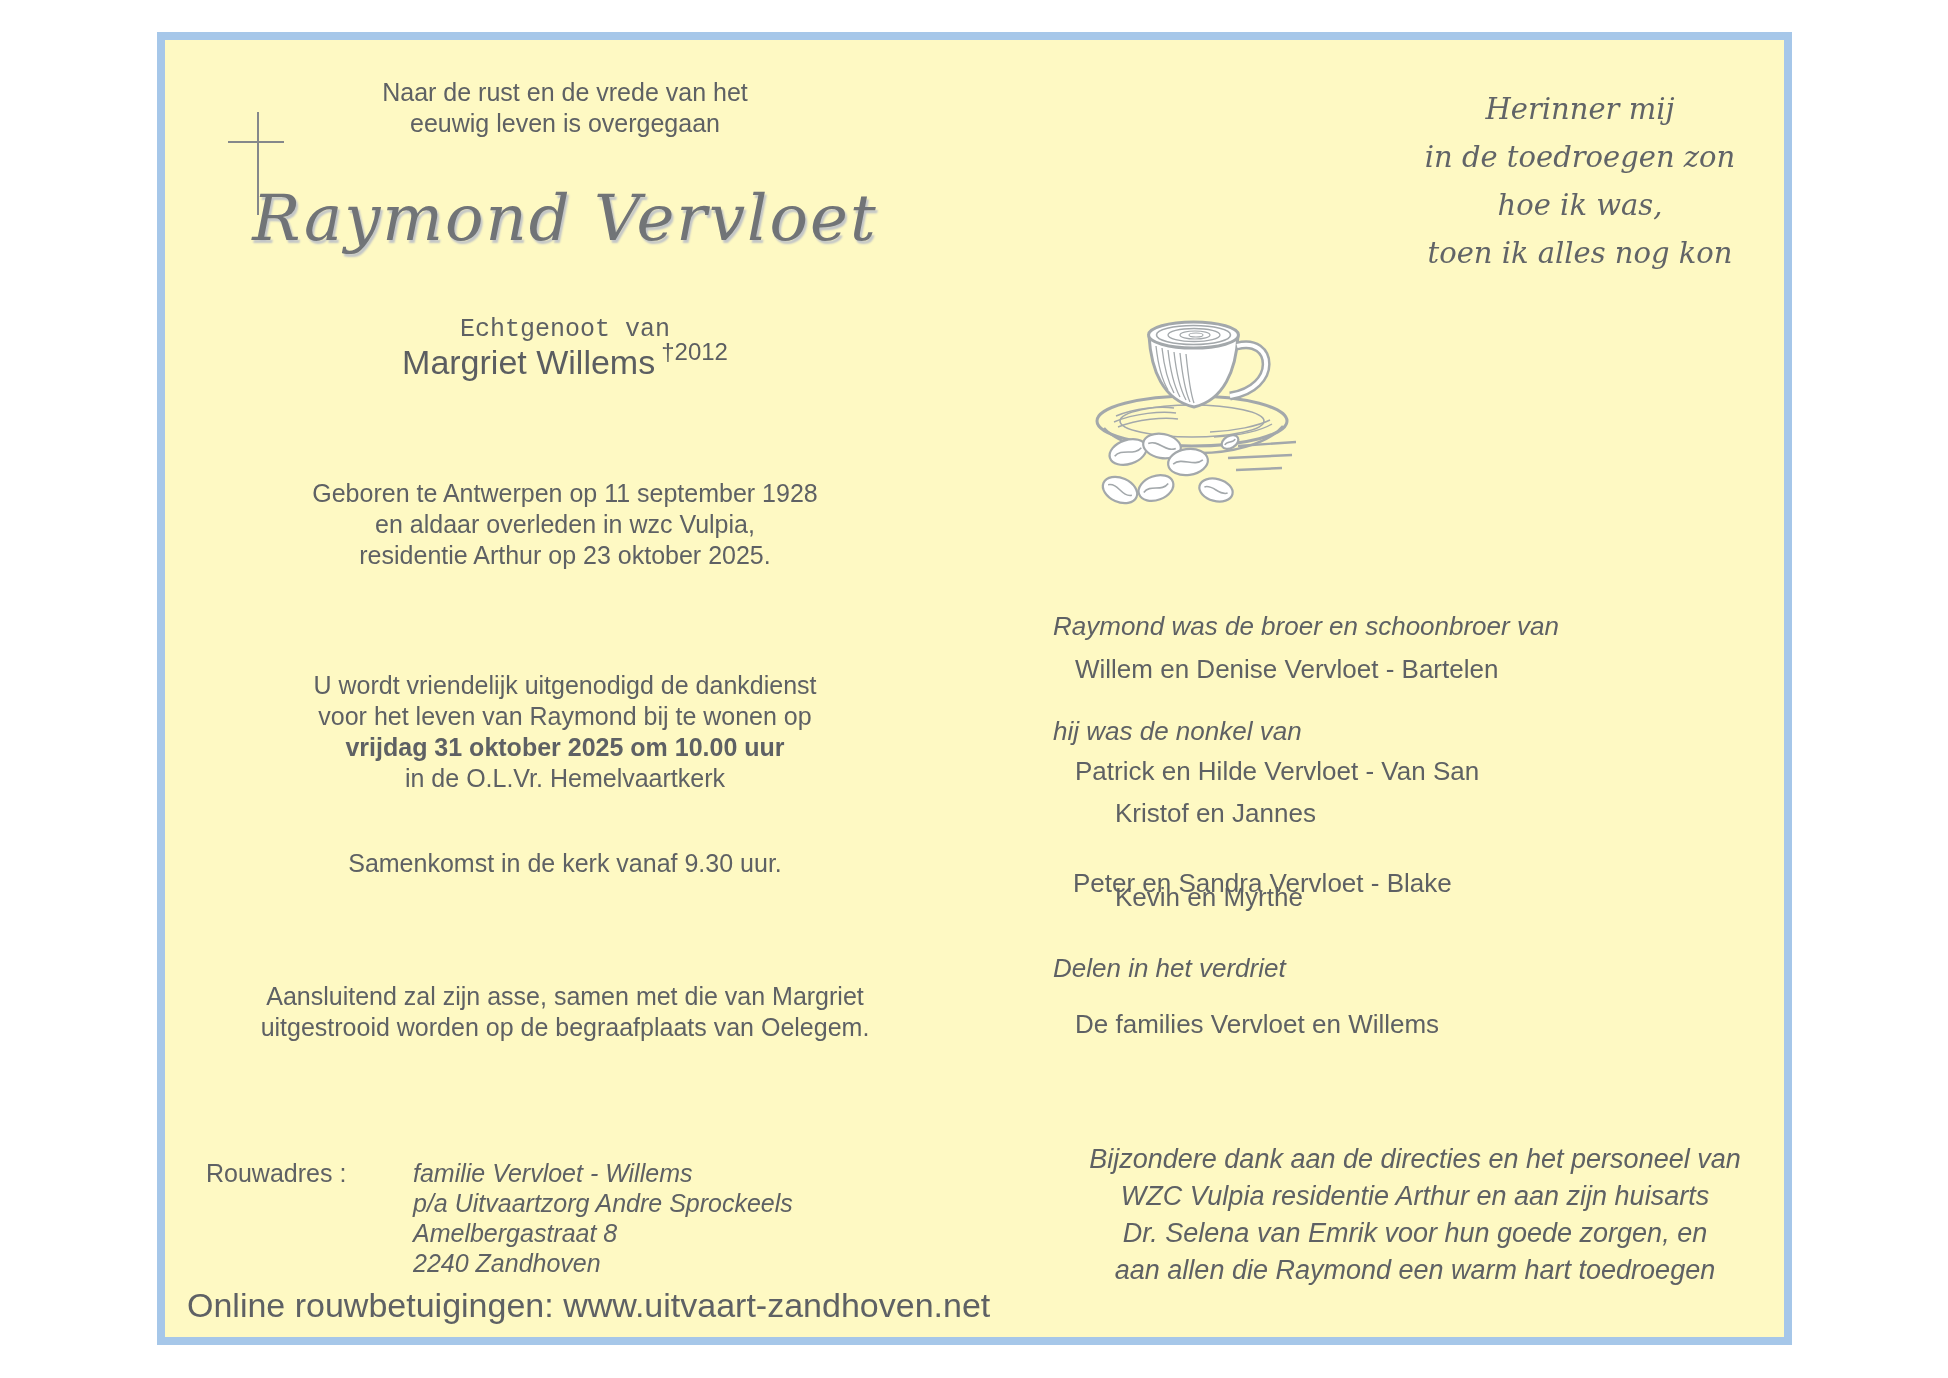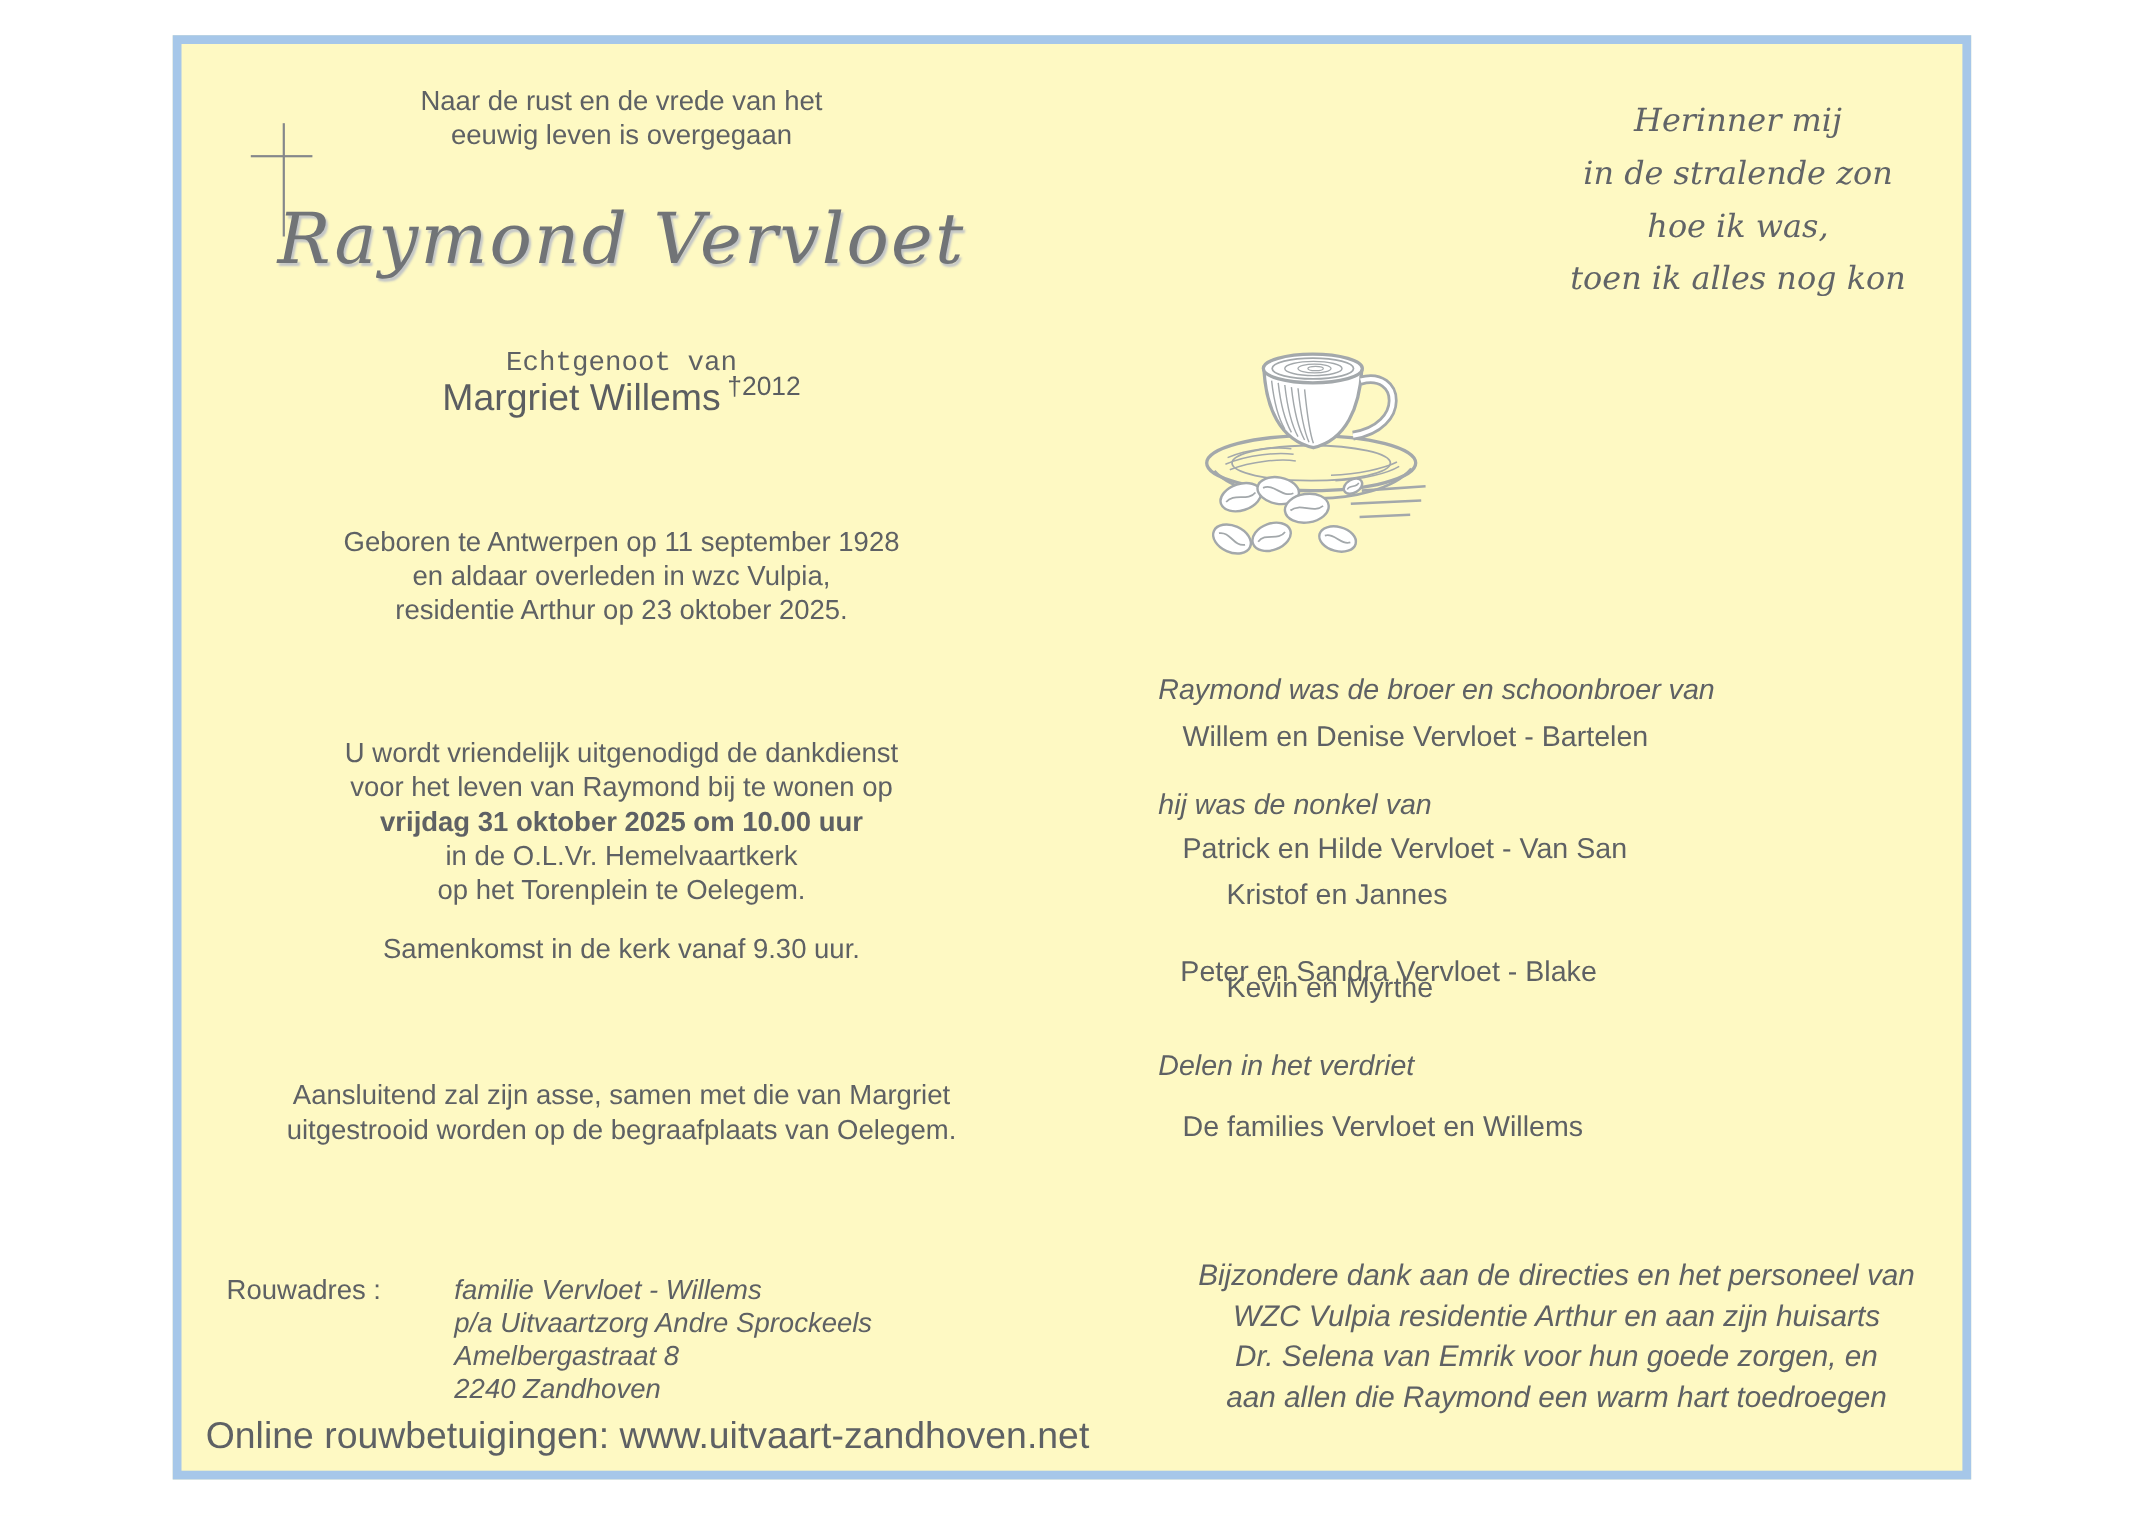--- a/index.html
+++ b/index.html
@@ -75,21 +75,20 @@
     <div>Geboren te Antwerpen op 11 september 1928</div>
     <div>en aldaar overleden in wzc Vulpia,</div>
     <div>residentie Arthur op 23 oktober 2025.</div>
   </div>
 
   <div class="abs center-col ltext" style="top:630px;">
     <div>U wordt vriendelijk uitgenodigd de dankdienst</div>
     <div>voor het leven van Raymond bij te wonen op</div>
     <div class="bold-line">vrijdag 31 oktober 2025 om 10.00 uur</div>
     <div>in de O.L.Vr. Hemelvaartkerk</div>
-    <div>op het Torenplein te Oelegem.</div>
   </div>
 
   <div class="abs center-col ltext" style="top:808px;">Samenkomst in de kerk vanaf  9.30 uur.</div>
 
   <div class="abs center-col ltext" style="top:941px;">
     <div>Aansluitend zal zijn asse, samen met die van Margriet</div>
     <div>uitgestrooid worden op de begraafplaats van Oelegem.</div>
   </div>
 
   <div class="abs label-col" style="left:41px;top:1106px;">Rouwadres :</div>
@@ -100,21 +99,21 @@
     <div>Amelbergastraat 8</div>
     <div>2240 Zandhoven</div>
   </div>
 
   <div class="abs" style="left:22px;top:1246px;font-size:34px;">Online rouwbetuigingen: www.uitvaart-zandhoven.net</div>
 
   <div class="abs rcol">
 
     <div class="abs poem" style="left:370px;top:45px;width:330px;">
       <div>Herinner mij</div>
-      <div>in de stralende zon</div>
+      <div>in de toedroegen zon</div>
       <div>hoe ik was,</div>
       <div>toen ik alles nog kon</div>
     </div>
 
     <div class="abs" style="left:45px;top:254px;width:210px;height:212px;">
       <svg width="210" height="212" viewBox="0 0 210 212" fill="none" stroke="#a3a8ab">
 
         <ellipse cx="102" cy="127" rx="95" ry="25" stroke-width="3"></ellipse>
         <ellipse cx="102" cy="127" rx="72" ry="16" stroke-width="1.6"></ellipse>
         <path d="M14,134 C30,152 70,160 104,159 C140,160 178,150 193,132" stroke-width="2.5"></path>

